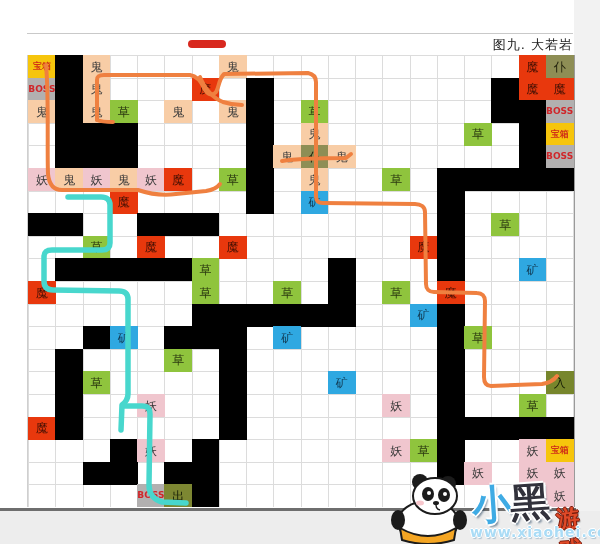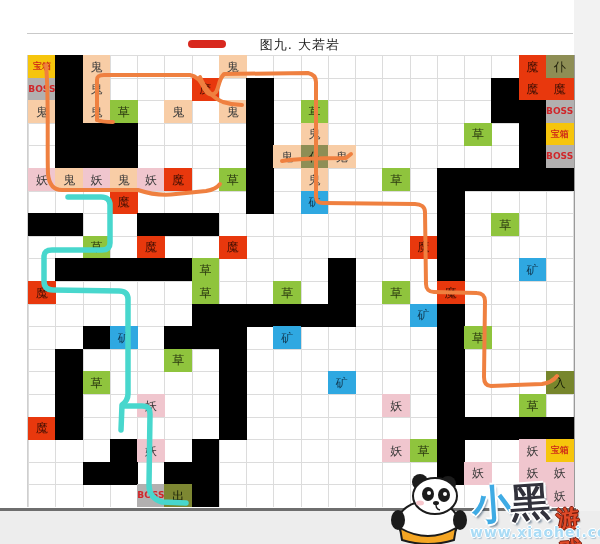--- a/index.html
+++ b/index.html
@@ -8,21 +8,21 @@
     background:#ffffff;font-family:"DejaVu Sans",sans-serif;
   }
   #page{position:absolute;inset:0;}
   
   #right-margin{position:absolute;left:574px;top:0;width:26px;height:512px;background:#f2f2f2;}
   #bottom-margin{position:absolute;left:0;top:511px;width:600px;height:33px;background:#ededed;}
   
   #title-bar{
     position:absolute;left:27px;top:33px;width:546px;height:21px;
     background:#ffffff;border-top:1px solid #c9c9c9;border-bottom:1px solid #b5b5b5;
-    display:flex;align-items:center;justify-content:center;
+    display:flex;align-items:center;justify-content:flex-end;
   }
   #title-text{font-size:13px;color:#1b1b1b;letter-spacing:1px;}
   #title-dash{
     position:absolute;left:161px;top:6px;width:38px;height:8px;border-radius:5px;
   }
   
   #grid{
     position:absolute;left:27px;top:55px;width:546px;height:452px;
     background-color:#ffffff;
     background-image:

